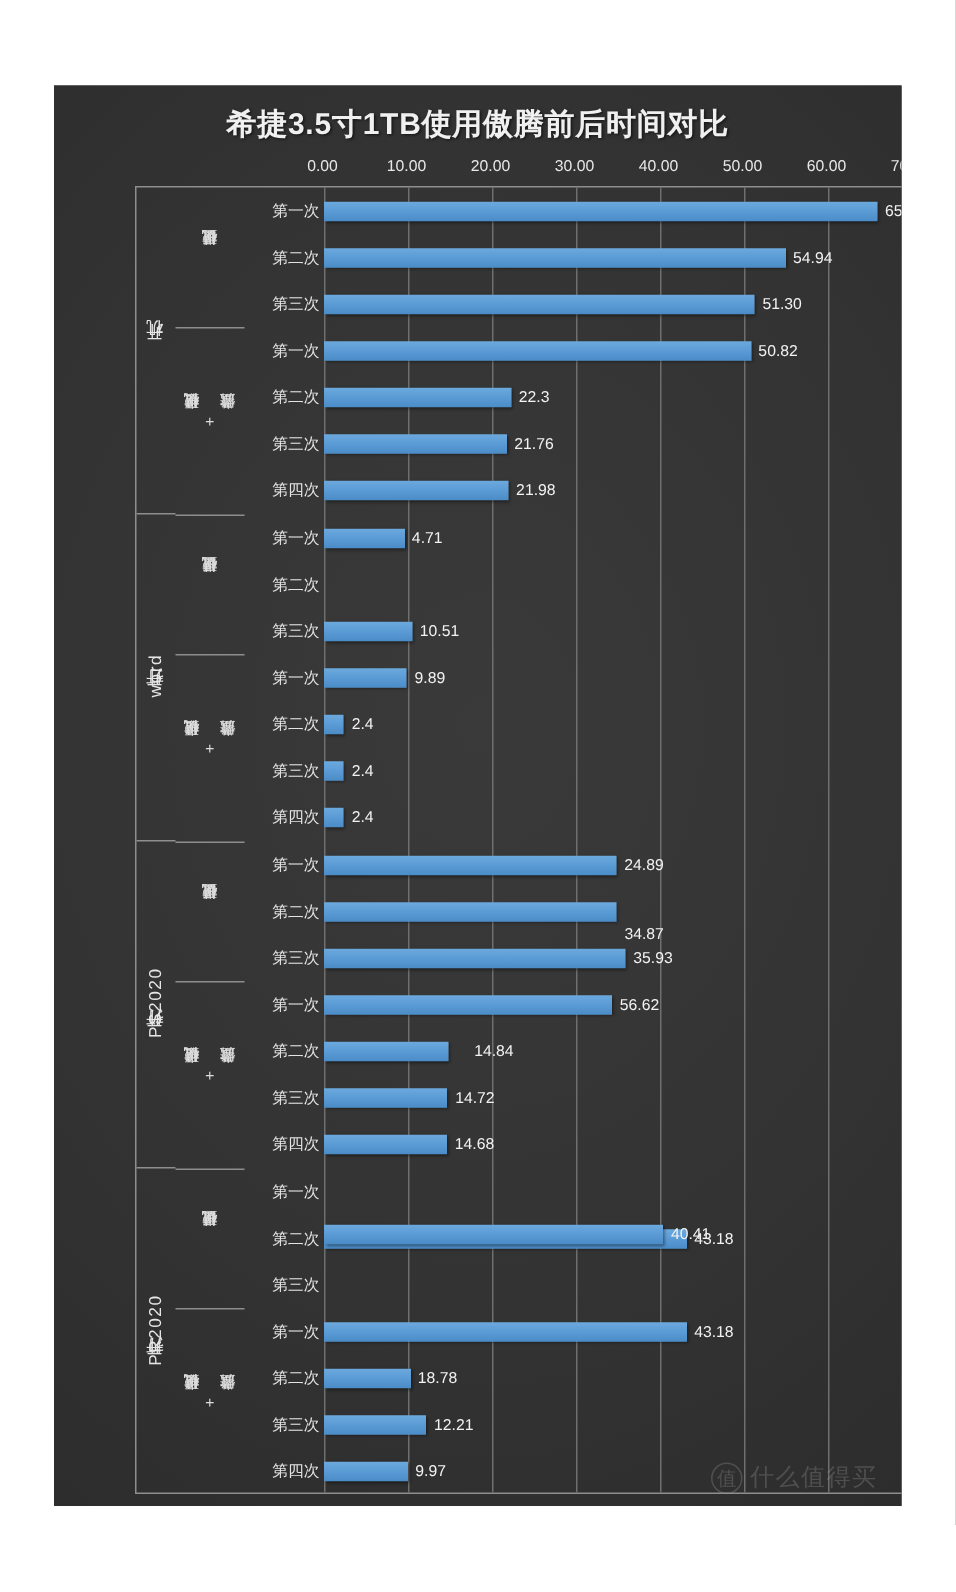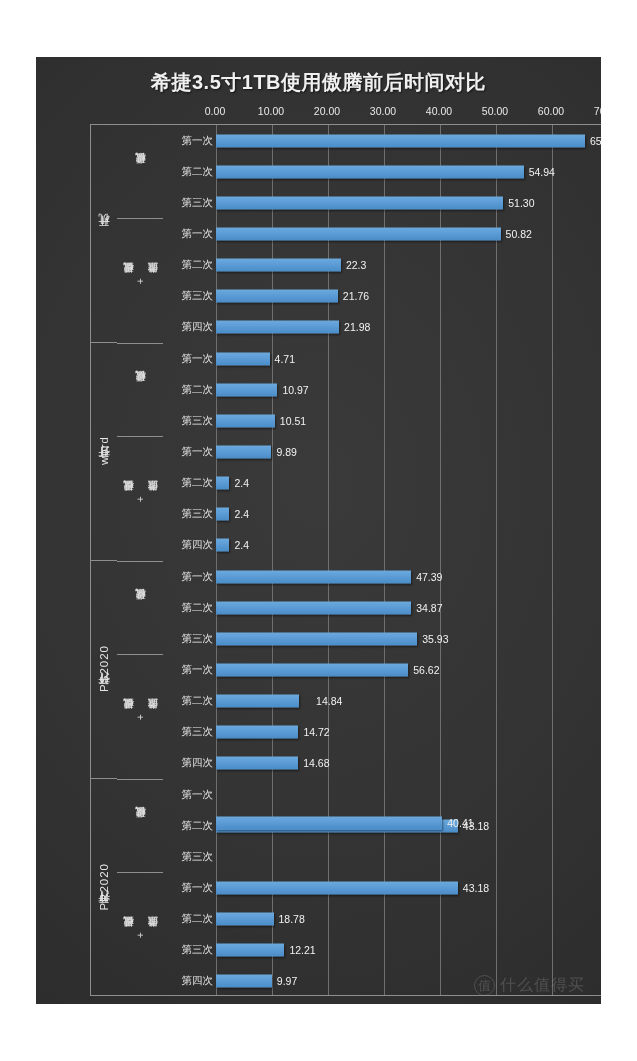--- a/index.html
+++ b/index.html
@@ -208,24 +208,20 @@
             <div class="bar-value" style="left: 126.856px;">21.76</div>
           </div>
           <div class="bar-row" style="top: 186.857px; height: 31.1429px;">
             <div class="bar" style="left: 0px; width: 123.088px;"></div>
             <div class="bar-value" style="left: 128.088px;">21.98</div>
           </div>
           <div class="bar-row" style="top: 218px; height: 31.1429px;">
             <div class="bar" style="left: 0px; width: 53.592px;"></div>
             <div class="bar-value" style="left: 58.592px;">4.71</div>
           </div>
-          <div class="bar-row" style="top: 249.143px; height: 31.1429px;">
-            <div class="bar" style="left: 0px; width: 61.432px;"></div>
-            <div class="bar-value" style="left: 66.432px;">10.97</div>
-          </div>
           <div class="bar-row" style="top: 280.286px; height: 31.1429px;">
             <div class="bar" style="left: 0px; width: 58.856px;"></div>
             <div class="bar-value" style="left: 63.856px;">10.51</div>
           </div>
           <div class="bar-row" style="top: 311.429px; height: 31.1429px;">
             <div class="bar" style="left: 0px; width: 55.384px;"></div>
             <div class="bar-value" style="left: 60.384px;">9.89</div>
           </div>
           <div class="bar-row" style="top: 342.571px; height: 31.1429px;">
             <div class="bar" style="left: 0px; width: 13.44px;"></div>
@@ -234,25 +230,25 @@
           <div class="bar-row" style="top: 373.714px; height: 31.1429px;">
             <div class="bar" style="left: 0px; width: 13.44px;"></div>
             <div class="bar-value" style="left: 18.44px;">2.4</div>
           </div>
           <div class="bar-row" style="top: 404.857px; height: 31.1429px;">
             <div class="bar" style="left: 0px; width: 13.44px;"></div>
             <div class="bar-value" style="left: 18.44px;">2.4</div>
           </div>
           <div class="bar-row" style="top: 436px; height: 31.1429px;">
             <div class="bar" style="left: 0px; width: 195.16px;"></div>
-            <div class="bar-value" style="left: 200.16px;">47.39</div>
+            <div class="bar-value" style="left: 200.16px;">24.89</div>
           </div>
           <div class="bar-row" style="top: 467.143px; height: 31.1429px;">
             <div class="bar" style="left: 0px; width: 195.272px;"></div>
-            <div class="bar-value" style="left: 200.272px;">34.87</div>
+            <div class="bar-value" style="left: 200.272px; margin-top: 15px;">34.87</div>
           </div>
           <div class="bar-row" style="top: 498.286px; height: 31.1429px;">
             <div class="bar" style="left: 0px; width: 201.208px;"></div>
             <div class="bar-value" style="left: 206.208px;">35.93</div>
           </div>
           <div class="bar-row" style="top: 529.429px; height: 31.1429px;">
             <div class="bar" style="left: 0px; width: 192.248px;"></div>
             <div class="bar-value" style="left: 197.248px;">56.62</div>
           </div>
           <div class="bar-row" style="top: 560.571px; height: 31.1429px;">

